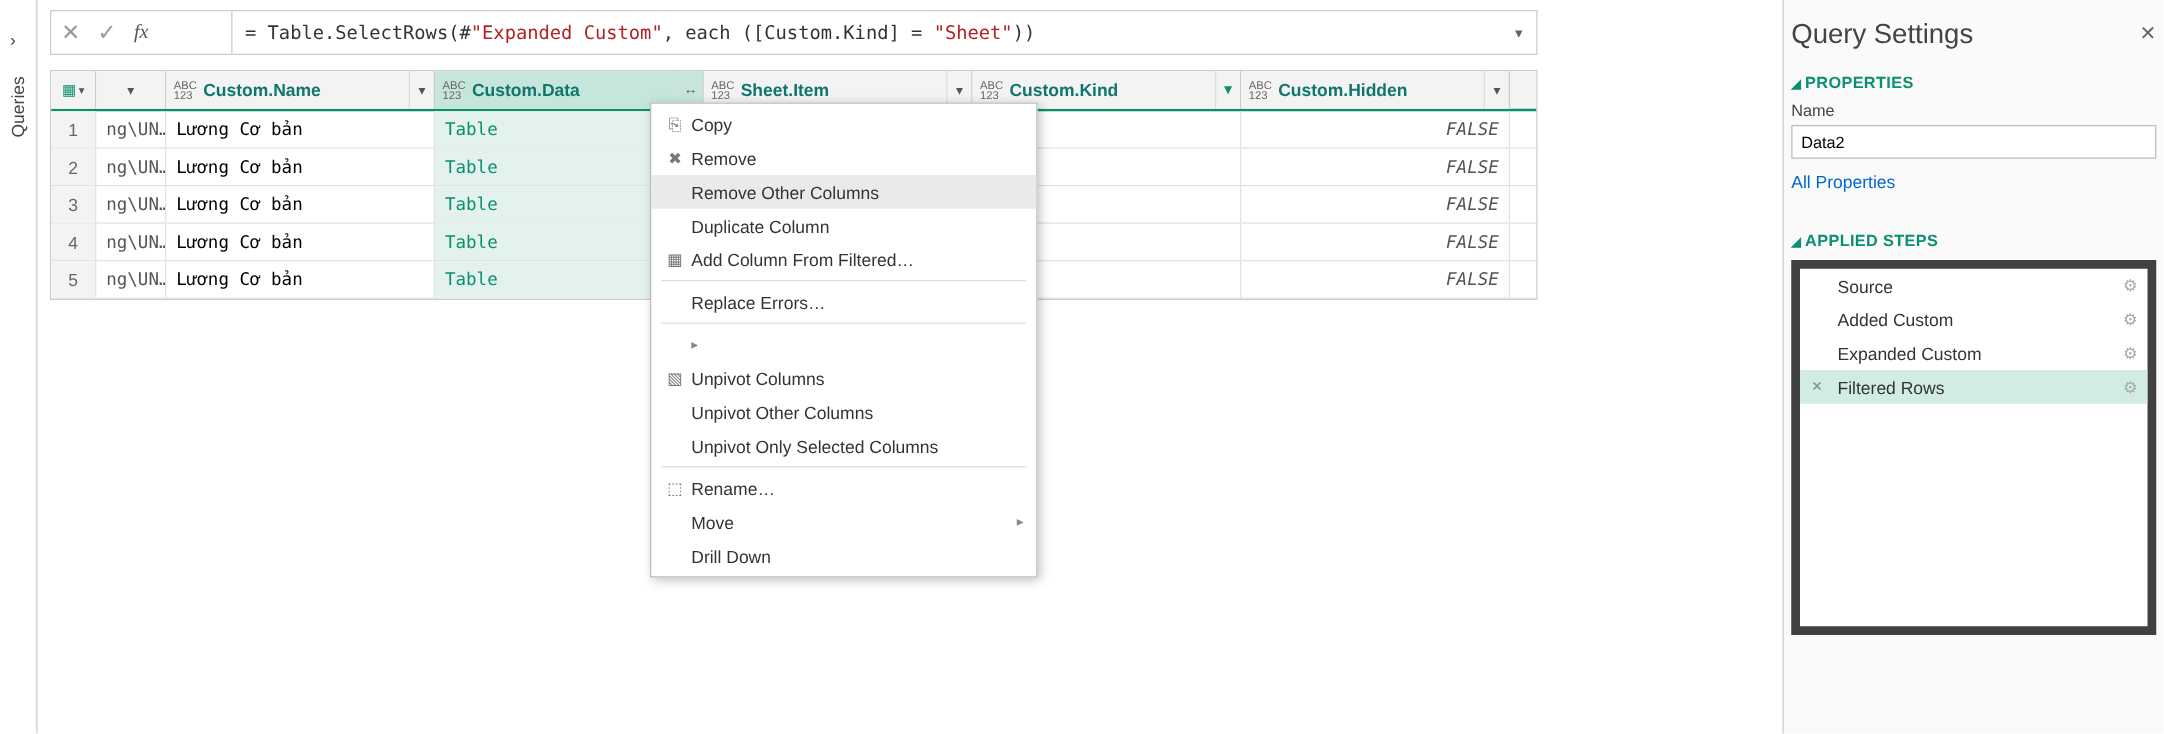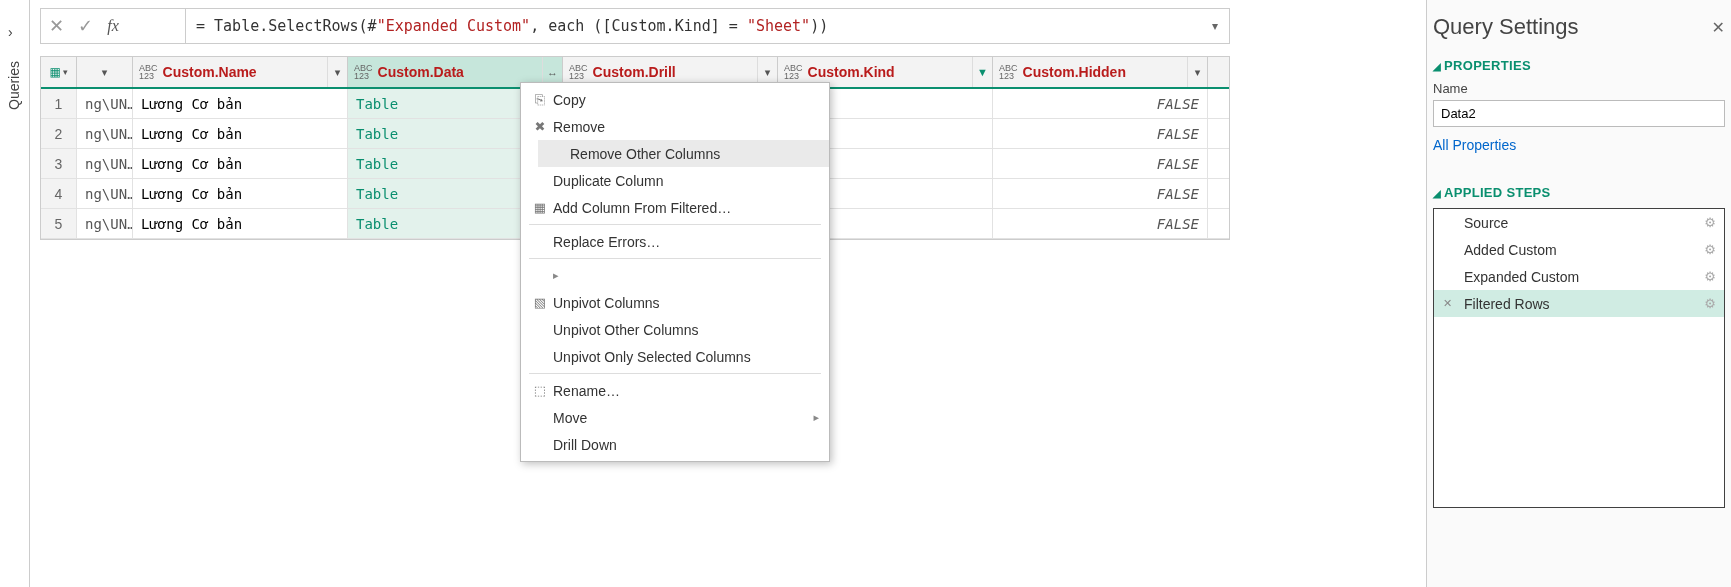--- a/index.html
+++ b/index.html
@@ -101,21 +101,21 @@
     background: #f3f3f3;
   }
   .hcell.selected { background: #c6e6db; }
   .hcell .typeicon {
     font-size: 9px;
     color: #666;
     line-height: 8px;
     margin: 0 5px 0 6px;
     text-align: left;
   }
-  .hcell .name { flex: 1; font-weight: 600; color: #b91c1c; }
+  .hcell .name { flex: 1; font-weight: 600; color: #0f766e; }
   .hcell .drop, .hcell .exp {
     width: 20px;
     text-align: center;
     color: #555;
     font-size: 11px;
     cursor: pointer;
     border-left: 1px solid #ddd;
     height: 100%;
     display: flex;
     align-items: center;
@@ -194,21 +194,21 @@
   .cm-item {
     display: flex;
     align-items: center;
     height: 27px;
     padding: 0 10px 0 6px;
     font-size: 14px;
     color: #333;
     cursor: pointer;
     position: relative;
   }
-  .cm-item.highlight { background: #eaeaea; margin-left: 17px; }
+  .cm-item.highlight { background: #eaeaea; }
   .cm-icon {
     width: 26px;
     color: #777;
     font-size: 13px;
     text-align: center;
   }
   .cm-label { flex:1; }
   .cm-sub { color:#888; font-size:11px; }
   .cm-sep { height:1px; background:#ddd; margin:3px 8px; }
 
@@ -249,21 +249,21 @@
   .rp-input {
     width: 100%;
     border: 1px solid #bbb;
     padding: 5px 7px;
     font-size: 13px;
     background:#fff;
     margin-bottom: 10px;
   }
   .rp-link { color: #0066cc; font-size:14px; cursor:pointer; margin-bottom:32px; display:block;}
   .steps {
-    border: 1px solid #404040;
+    border: 7px solid #404040;
     background: #fff;
     margin-top: 8px;
     height: 300px;
     overflow:auto;
   }
   .step {
     display: flex;
     align-items: center;
     height: 27px;
     padding: 0 8px 0 30px;
@@ -321,21 +321,21 @@
             <div class="name">Custom.Name</div>
             <div class="drop">▾</div>
           </div>
           <div class="hcell w-data selected">
             <div class="typeicon">ABC<br>123</div>
             <div class="name">Custom.Data</div>
             <div class="drop">↔</div>
           </div>
           <div class="hcell w-item">
             <div class="typeicon">ABC<br>123</div>
-            <div class="name">Custom.Drill</div>
+            <div class="name">Sheet.Item</div>
             <div class="drop">▾</div>
           </div>
           <div class="hcell w-kind">
             <div class="typeicon">ABC<br>123</div>
             <div class="name">Custom.Kind</div>
             <div class="drop filtered">▼</div>
           </div>
           <div class="hcell w-hidden">
             <div class="typeicon">ABC<br>123</div>
             <div class="name">Custom.Hidden</div>

